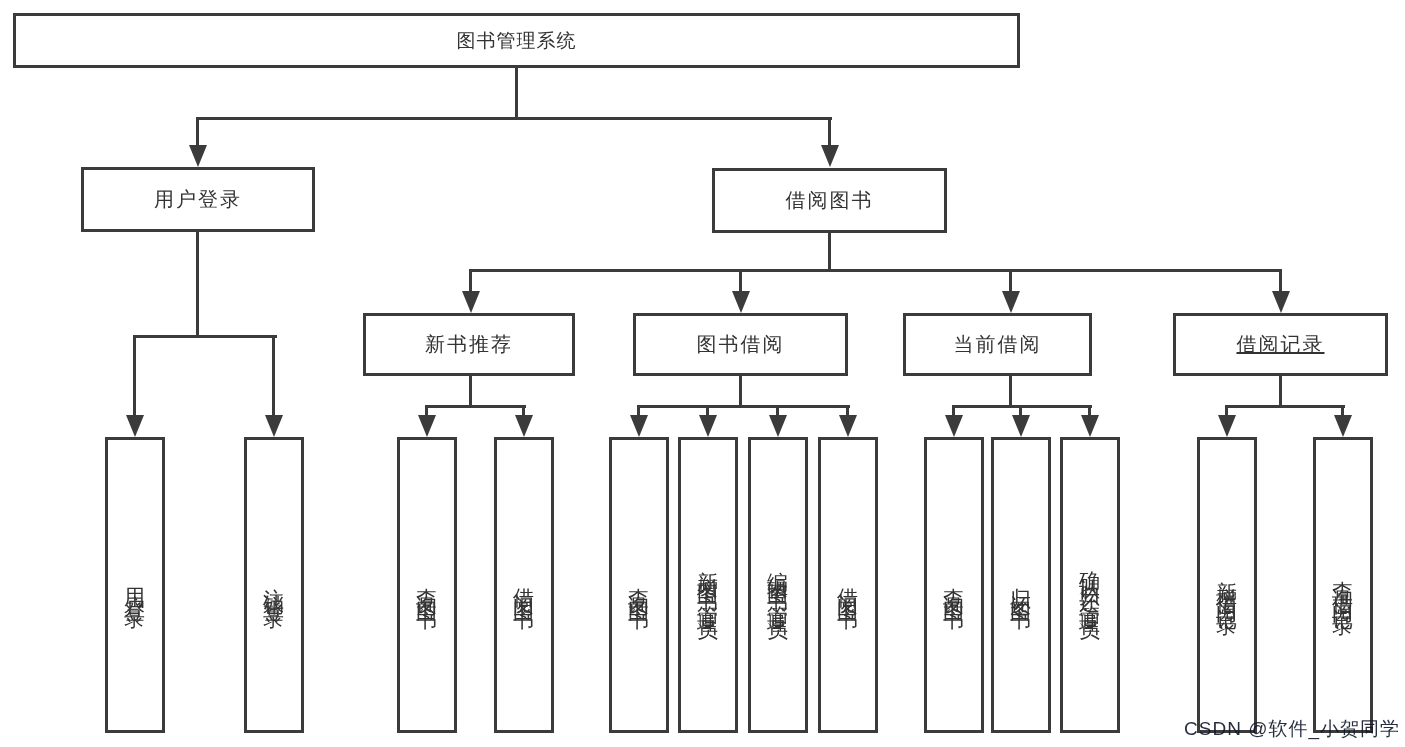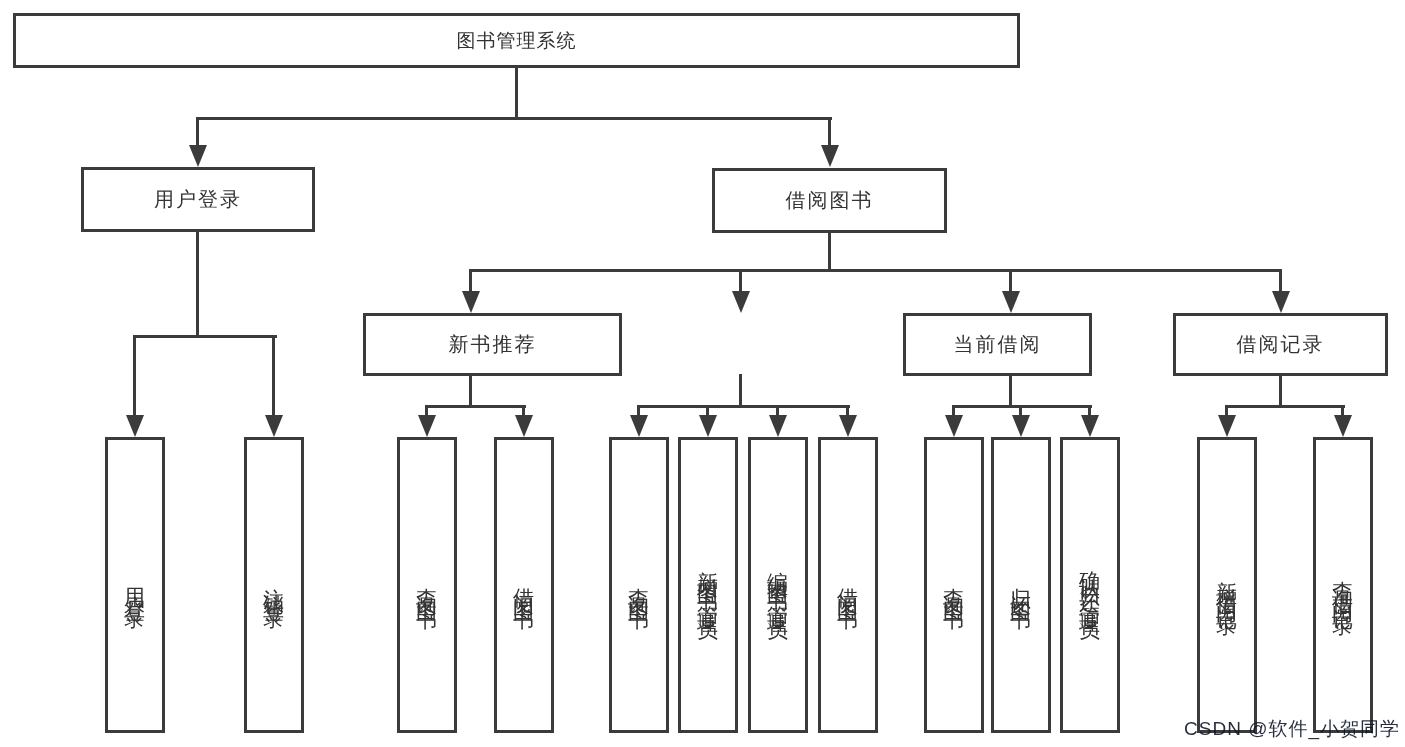--- a/index.html
+++ b/index.html
@@ -17,24 +17,24 @@
   .arrow::after { content:""; position:absolute; top:100%; left:50%;
                   transform:translateX(-50%); width:0; height:0;
                   border-left:9px solid transparent; border-right:9px solid transparent;
                   border-top:22px solid #3b3b3b; }
 
   
   #n-root  { left:13px;  top:13px;  width:1007px; height:55px; font-size:19px; letter-spacing:1px; }
   #n-login { left:81px;  top:167px; width:234px;  height:65px; }
   #n-mgmt  { left:712px; top:168px; width:235px;  height:65px; }
 
-  #n-l3-0 { left:363px;  top:313px; width:259px; height:63px; }
+  #n-l3-0 { left:363px;  top:313px; width:212px; height:63px; }
   #n-l3-1 { left:633px;  top:313px; width:215px; height:63px; }
   #n-l3-2 { left:903px;  top:313px; width:189px; height:63px; }
-  #n-l3-3 { left:1173px; top:313px; width:215px; height:63px; }
+  #n-l3-3 { left:1173px; top:313px; width:215px; height:63px;text-decoration:underline; }
 
   .leaf { top:437px; width:60px; height:296px; }
   #leaf-a { left:105px; }  #leaf-b { left:244px; }
   #leaf-c { left:397px; }  #leaf-d { left:494px; }
   #leaf-e { left:609px; }  #leaf-f { left:678px; }
   #leaf-g { left:748px; }  #leaf-h { left:818px; }
   #leaf-i { left:924px; }  #leaf-j { left:991px; }
   #leaf-k { left:1060px; } #leaf-l { left:1197px; }
   #leaf-m { left:1313px; }
 
@@ -104,20 +104,21 @@
   <div class="arrow" id="a-leaf-b"></div>
 
   <div class="line" id="c-mgmt-v"></div>
   <div class="line" id="c-mgmt-h"></div>
   <div class="arrow" id="a-l3-0"></div>
   <div class="arrow" id="a-l3-1"></div>
   <div class="arrow" id="a-l3-2"></div>
   <div class="arrow" id="a-l3-3"></div>
 
   <div class="box" id="n-l3-0">新书推荐</div>
+  <div class="box" id="n-l3-1">图书借阅</div>
   <div class="box" id="n-l3-2">当前借阅</div>
   <div class="box" id="n-l3-3">借阅记录</div>
 
   <div class="line" id="c-l30-v"></div>
   <div class="line" id="c-l30-h"></div>
   <div class="arrow" id="a-leaf-c"></div>
   <div class="arrow" id="a-leaf-d"></div>
 
   <div class="line" id="c-l31-v"></div>
   <div class="line" id="c-l31-h"></div>

